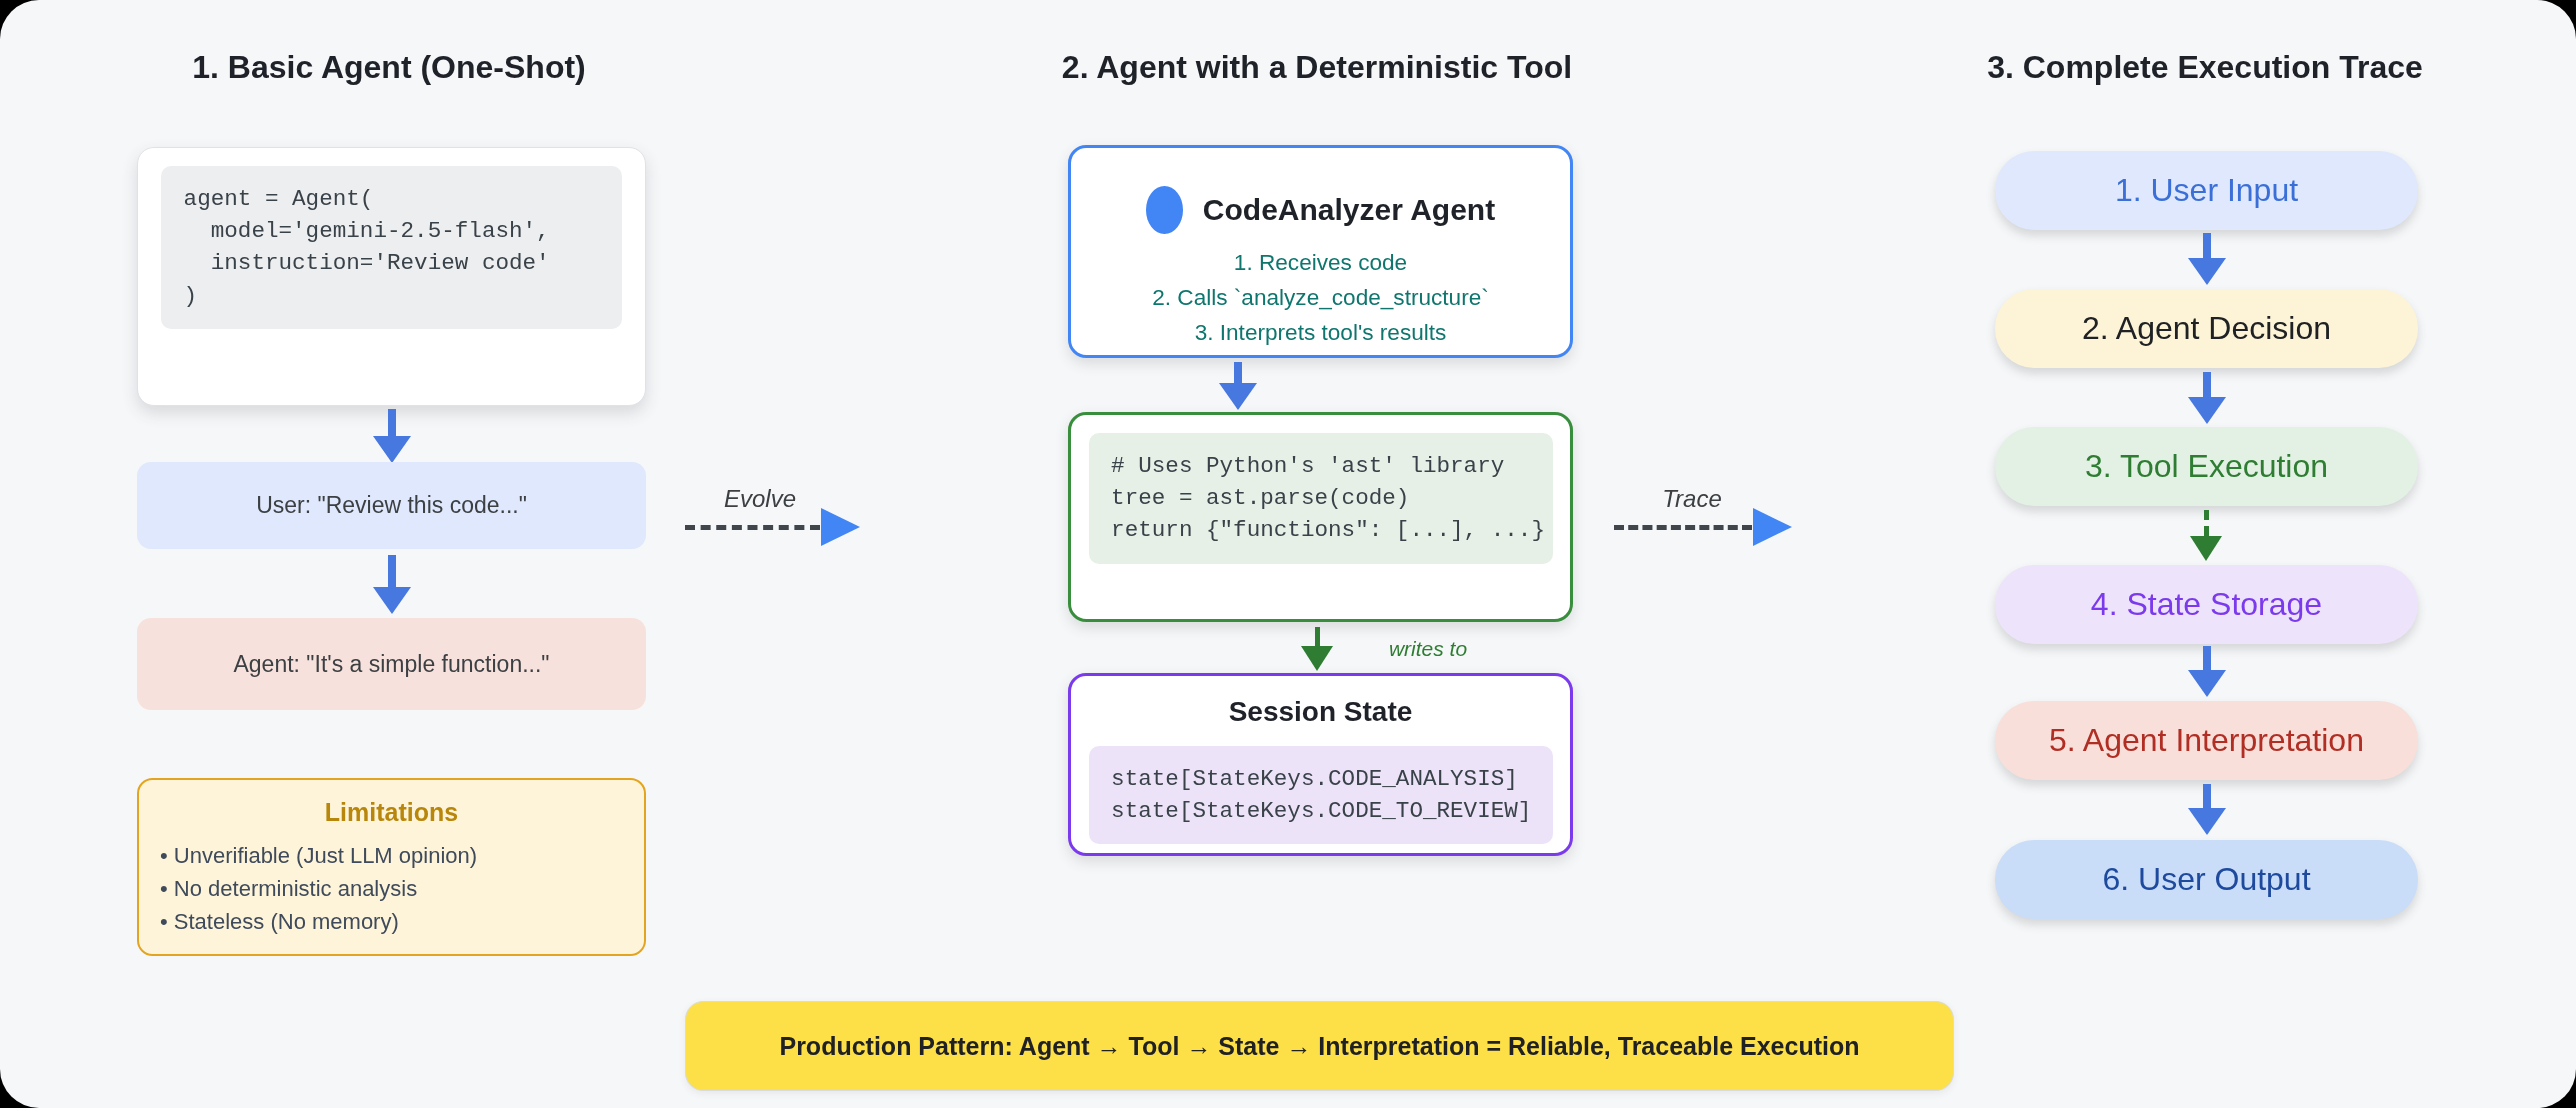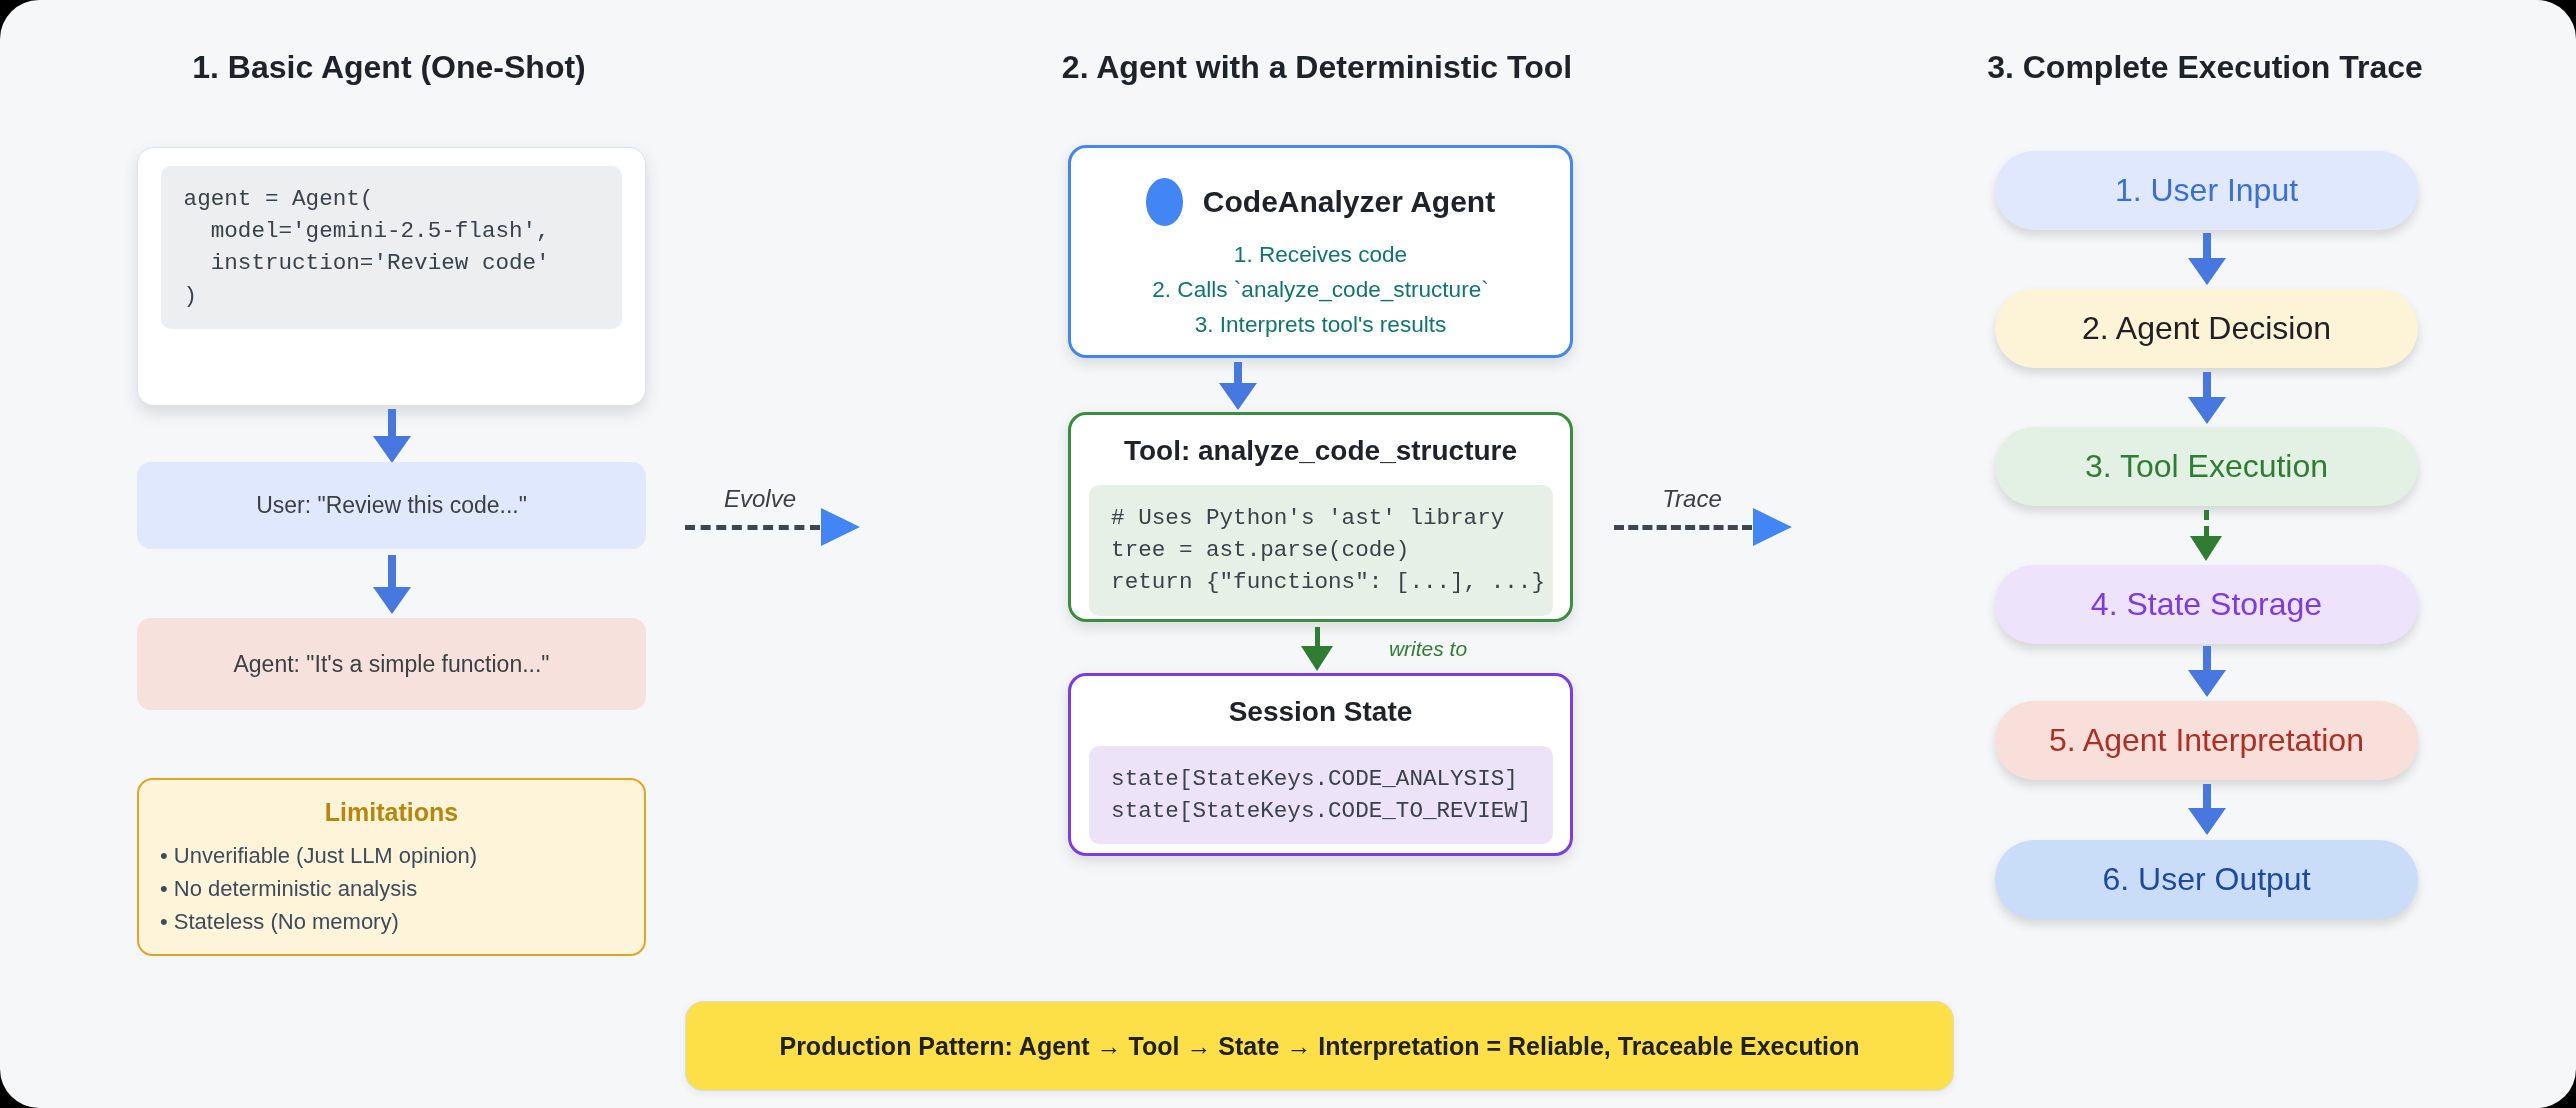--- a/index.html
+++ b/index.html
@@ -77,21 +77,21 @@
   
   .outlined-card {
     position:absolute; left:1068px; width:505px;
     background:#fff; border-radius:18.3px; text-align:center;
     box-shadow:0 5.6px 12.7px rgba(60,64,67,.15);
   }
   .blue-card   { border:3.5px solid #4285f4; }
   .green-card  { border:3.5px solid #388e3c; }
   .purple-card { border:3.5px solid #7c3aed; }
   .agent-header {
-    margin-top:30px;
+    margin-top:38px;
     display:flex; align-items:center; justify-content:center; gap:20px;
   }
   .agent-circle { width:37px; height:48px; background:#4285f4; border-radius:50%; }
   .agent-card-title { font-size:30px; font-weight:bold; color:#1f2329; }
   .agent-steps { margin-top:11.3px; }
   .agent-steps div { font-size:22.6px; color:#0f766e; line-height:1.55; }
   .mid-card-title { margin-top:20px; font-size:28px; font-weight:bold; color:#1f2329; }
   .writes-to {
     position:absolute; left:1428px; top:637px; transform:translateX(-50%);
     font-size:21px; font-style:italic; color:#2e7d32; white-space:nowrap;
@@ -166,21 +166,20 @@
       <div>3. Interprets tool's results</div>
     </div>
   </div>
 
   <div class="v-arrow" style="left:1219px;top:362px;height:48px">
     <span class="stem"></span>
     <span class="head"></span>
   </div>
 
   <div class="outlined-card green-card" style="top:412px;height:210px">
-    <div class="mid-card-title">Tool: analyze_code_structure</div>
     <pre class="codeblock green-code"># Uses Python's 'ast' library
 tree = ast.parse(code)
 return {"functions": [...], ...}</pre>
   </div>
 
   <div class="v-arrow green" style="left:1301px;top:627px;height:44px">
     <span class="stem"></span>
     <span class="head"></span>
   </div>
   <div class="writes-to">writes to</div>

